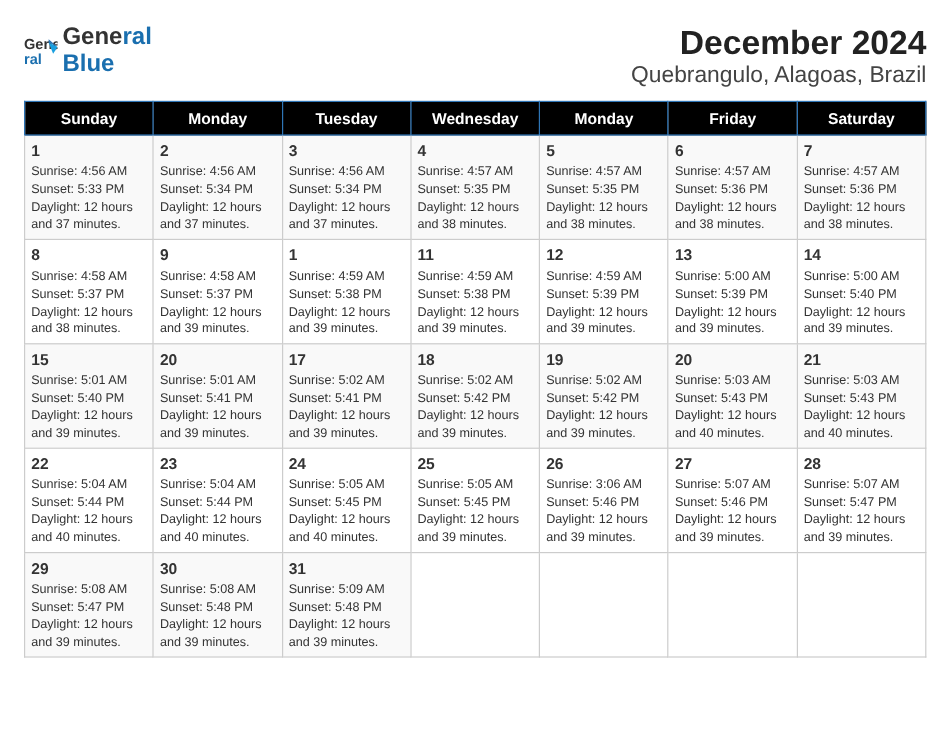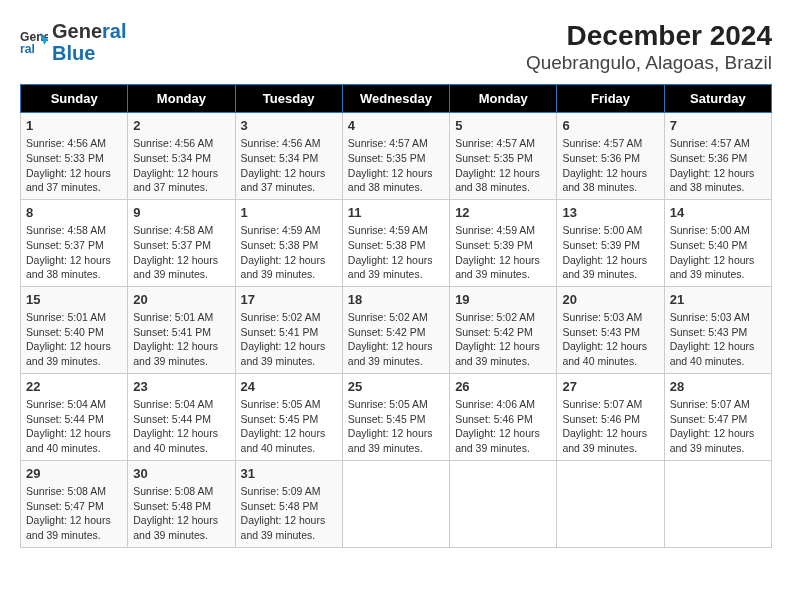--- a/index.html
+++ b/index.html
@@ -296,21 +296,21 @@
         </td>
         <td>
           <span class="day-num">25</span>
           <div>Sunrise: 5:05 AM</div>
           <div>Sunset: 5:45 PM</div>
           <div>Daylight: 12 hours</div>
           <div>and 39 minutes.</div>
         </td>
         <td>
           <span class="day-num">26</span>
-          <div>Sunrise: 4:06 AM</div>
+          <div>Sunrise: 3:06 AM</div>
           <div>Sunset: 5:46 PM</div>
           <div>Daylight: 12 hours</div>
           <div>and 39 minutes.</div>
         </td>
         <td>
           <span class="day-num">27</span>
           <div>Sunrise: 5:07 AM</div>
           <div>Sunset: 5:46 PM</div>
           <div>Daylight: 12 hours</div>
           <div>and 39 minutes.</div>

